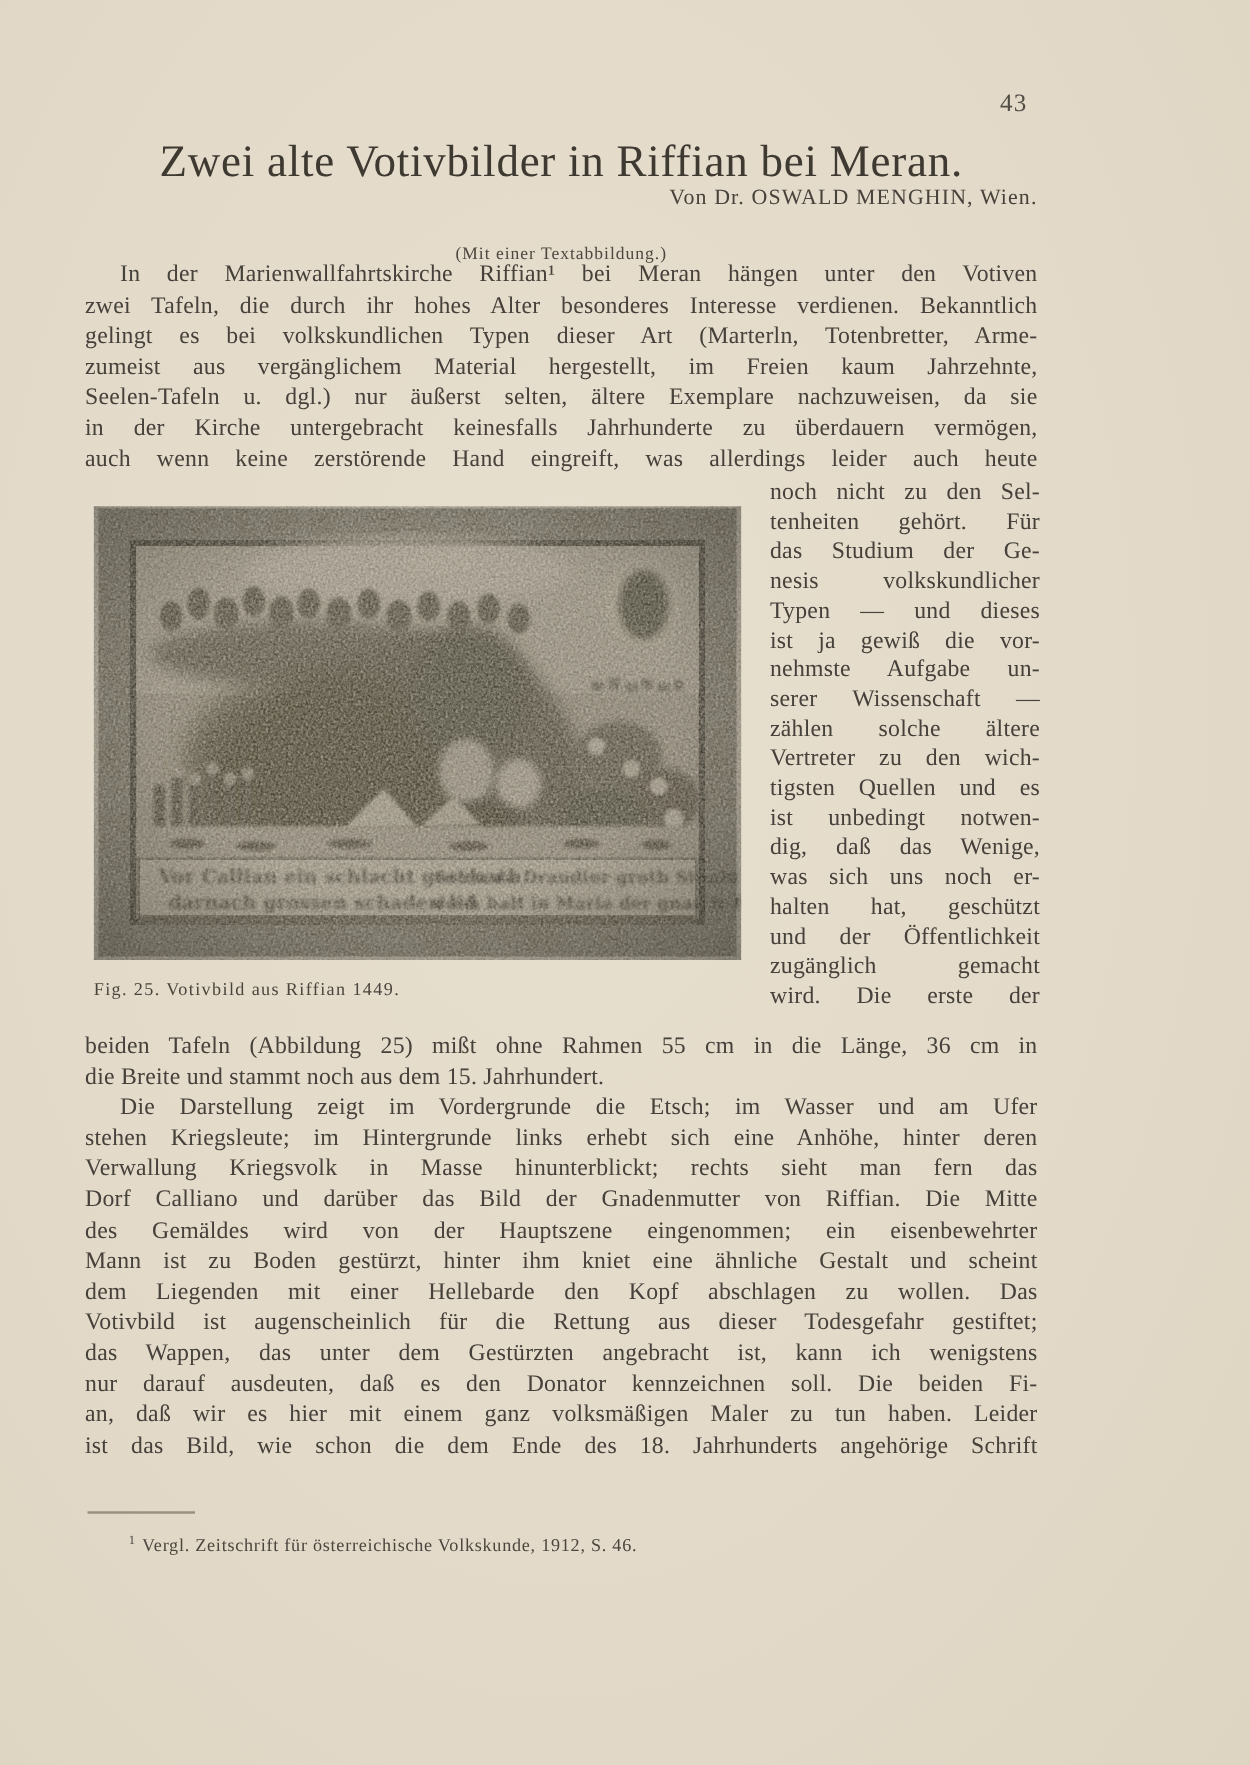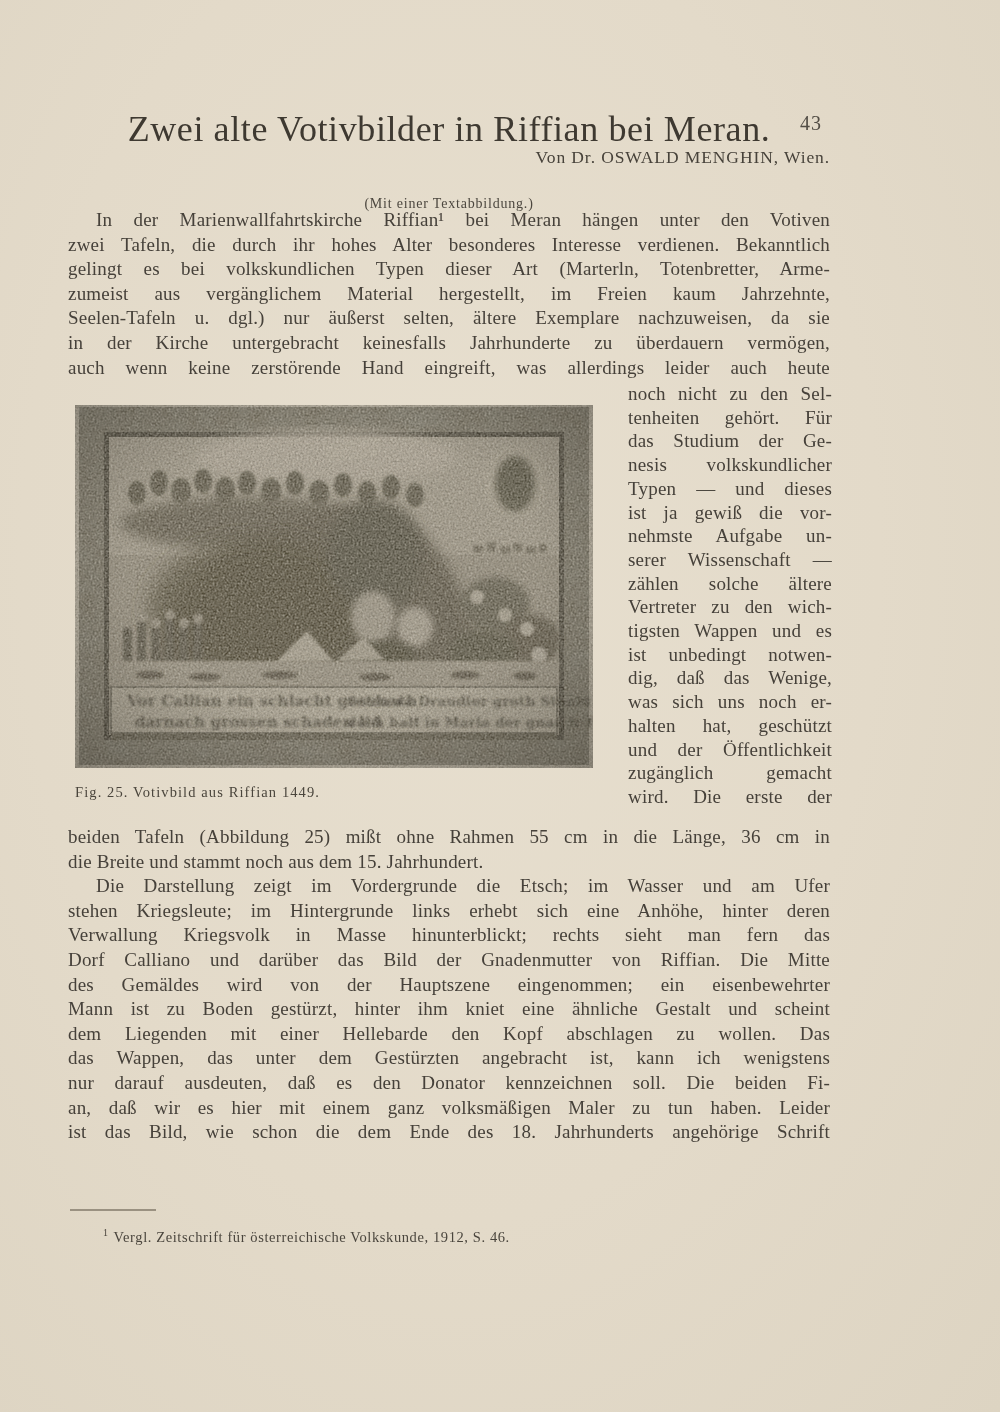--- a/index.html
+++ b/index.html
@@ -7,21 +7,21 @@
     position:relative;
     width:1000px;height:1412px;
     background:#e3dac9;
     background-image:radial-gradient(ellipse at 45% 40%, #e7dfcf 0%, #e3dac9 55%, #ddd4c2 100%);
     font-family:"Liberation Serif", serif;
     color:#46413a;
     overflow:hidden;
   }
   .pagenum{
     position:absolute; top:72px; left:800px;
-    font-size:20px; letter-spacing:1px; color:#524d45;margin-top:40px;
+    font-size:20px; letter-spacing:1px; color:#524d45;
   }
   .title{
     position:absolute; top:108px; left:68px; width:762px;
     text-align:center; font-size:36px; letter-spacing:0.6px;
     color:#3e3931; font-weight:400;
   }
   .byline{
     position:absolute; top:147px; left:68px; width:762px;
     text-align:right; font-size:17.5px; letter-spacing:0.9px; color:#47423a;
   }
@@ -35,21 +35,21 @@
     white-space:normal;
   }
   .bodyblock .tline.end{ text-align-last:left; }
   .bodyblock .tline.indent{ text-indent:28px; }
   #para1{ top:208px; }
   #body2{ top:825px; }
   .rightcol{
     position:absolute; top:382px; left:616px; width:216px;
     font-size:19px; letter-spacing:0.2px;
   }
-  .rightcol .tline{ line-height:23.7px; text-align:justify; text-align-last:justify;margin-left:12px; }
+  .rightcol .tline{ line-height:23.7px; text-align:justify; text-align-last:justify; }
   .figurewrap{
     position:absolute; top:405px; left:75px; width:518px; height:363px;
   }
   .figcaption{
     position:absolute; top:784px; left:75px; width:518px;
     text-align:left; font-size:14.5px; letter-spacing:1.1px; color:#4a453c;
   }
   .footrule{
     position:absolute; top:1209px; left:70px; width:86px; height:2px;
     background:#9a9181;
@@ -227,21 +227,21 @@
   <div class="tline">noch nicht zu den Sel-</div>
       <div class="tline">tenheiten gehört. Für</div>
       <div class="tline">das Studium der Ge-</div>
       <div class="tline">nesis volkskundlicher</div>
       <div class="tline">Typen — und dieses</div>
       <div class="tline">ist ja gewiß die vor-</div>
       <div class="tline">nehmste Aufgabe un-</div>
       <div class="tline">serer Wissenschaft —</div>
       <div class="tline">zählen solche ältere</div>
       <div class="tline">Vertreter zu den wich-</div>
-      <div class="tline">tigsten Wappen und es</div>
+      <div class="tline">tigsten Quellen und es</div>
       <div class="tline">ist unbedingt notwen-</div>
       <div class="tline">dig, daß das Wenige,</div>
       <div class="tline">was sich uns noch er-</div>
       <div class="tline">halten hat, geschützt</div>
       <div class="tline">und der Öffentlichkeit</div>
       <div class="tline">zugänglich gemacht</div>
       <div class="tline">wird. Die erste der</div>
     </div>
 
   <div class="figcaption">Fig. 25. Votivbild aus Riffian 1449.</div>
@@ -250,20 +250,21 @@
 
   <div class="tline">beiden Tafeln (Abbildung 25) mißt ohne Rahmen 55 cm in die Länge, 36 cm in</div>
       <div class="tline end">die Breite und stammt noch aus dem 15. Jahrhundert.</div>
       <div class="tline indent">Die Darstellung zeigt im Vordergrunde die Etsch; im Wasser und am Ufer</div>
       <div class="tline">stehen Kriegsleute; im Hintergrunde links erhebt sich eine Anhöhe, hinter deren</div>
       <div class="tline">Verwallung Kriegsvolk in Masse hinunterblickt; rechts sieht man fern das</div>
       <div class="tline">Dorf Calliano und darüber das Bild der Gnadenmutter von Riffian. Die Mitte</div>
       <div class="tline">des Gemäldes wird von der Hauptszene eingenommen; ein eisenbewehrter</div>
       <div class="tline">Mann ist zu Boden gestürzt, hinter ihm kniet eine ähnliche Gestalt und scheint</div>
       <div class="tline">dem Liegenden mit einer Hellebarde den Kopf abschlagen zu wollen. Das</div>
+      <div class="tline">Votivbild ist augenscheinlich für die Rettung aus dieser Todesgefahr gestiftet;</div>
       <div class="tline">das Wappen, das unter dem Gestürzten angebracht ist, kann ich wenigstens</div>
       <div class="tline">nur darauf ausdeuten, daß es den Donator kennzeichnen soll. Die beiden Fi-</div>
       <div class="tline">an, daß wir es hier mit einem ganz volksmäßigen Maler zu tun haben. Leider</div>
       <div class="tline">ist das Bild, wie schon die dem Ende des 18. Jahrhunderts angehörige Schrift</div>
     </div>
 
   <div class="footrule"></div>
   <div class="footnote">
     <sup>1</sup><span>Vergl. Zeitschrift für österreichische Volkskunde, 1912, S. 46.</span>
   </div>

